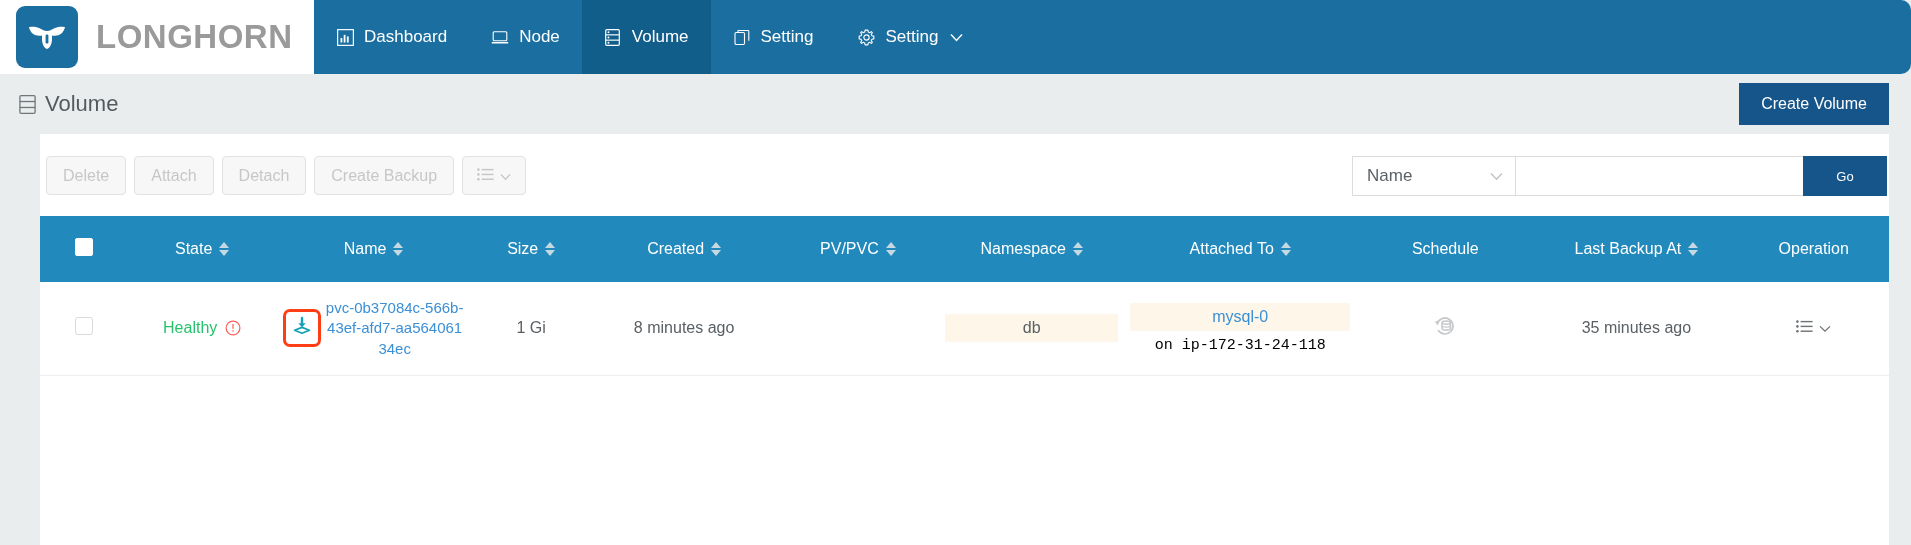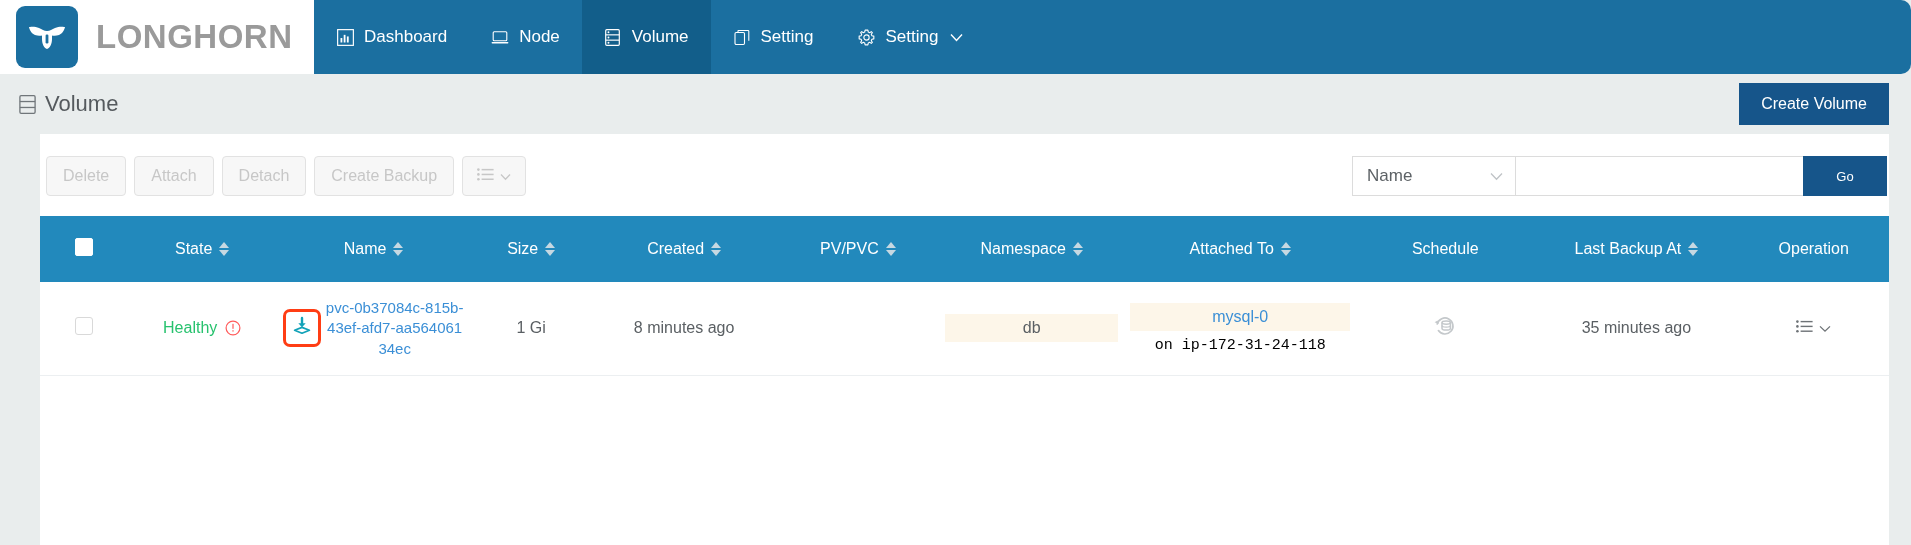--- a/index.html
+++ b/index.html
@@ -82,21 +82,21 @@
   }
 
   
   .card {
     background: #ffffff;
     margin: 0 22px 0 40px;
     height: 425px;
     padding: 0;
   }
   .toolbar {
-    display: flex; align-items: center;
+    display: flex; align-items: flex-start;
     padding: 22px 0 20px 0;
     margin: 0 0 0 0;
   }
   .btn-group { display: flex; align-items: center; gap: 8px; padding-left: 6px; }
   .btn-dis {
     background: #f7f7f7;
     border: 1px solid #e2e2e2;
     border-radius: 4px;
     color: #c7c7c7;
     font-size: 16px;
@@ -462,21 +462,21 @@
           <div class="name-cell">
             <div class="dl-highlight">
               <span>
                 <svg width="22" height="22" viewBox="0 0 22 22">
                   <path d="M11 3 L11 10" stroke="#12a2b8" stroke-width="2.4" stroke-linecap="round"></path>
                   <path d="M7.3 8.2 L11 12.2 L14.7 8.2 Z" fill="#12a2b8"></path>
                   <path d="M11 12.4 L3.6 15.2 L11 18.2 L18.4 15.2 Z" fill="none" stroke="#12a2b8" stroke-width="1.7" stroke-linejoin="round"></path>
                 </svg>
               </span>
             </div>
-            <div class="vol-link">pvc-0b37084c-815b-43ef-afd7-aa56406134ec</div>
+            <div class="vol-link">pvc-0b37084c-566b-43ef-afd7-aa56406134ec</div>
           </div>
         </td>
         <td>1 Gi</td>
         <td>8 minutes ago</td>
         <td></td>
         <td>
           <span class="tag-cream">db</span>
         </td>
         <td>
           <span class="tag-cream linky">mysql-0</span>

